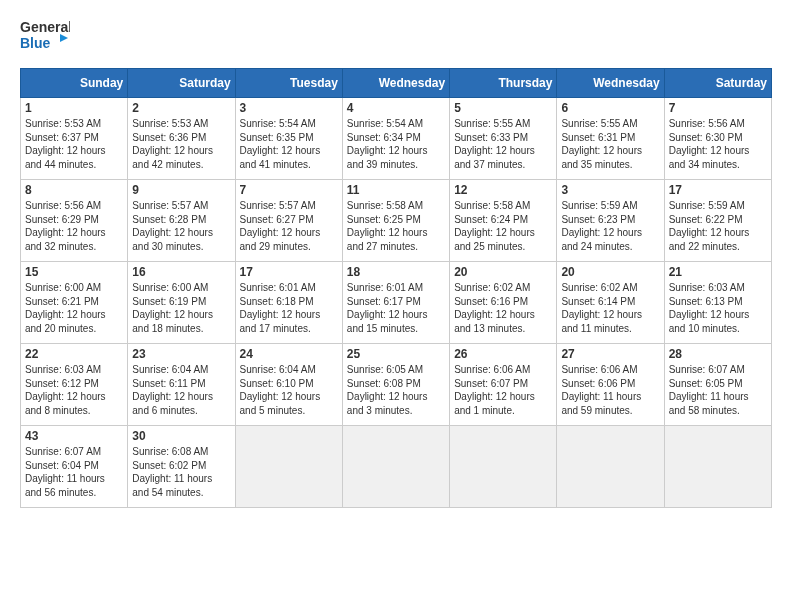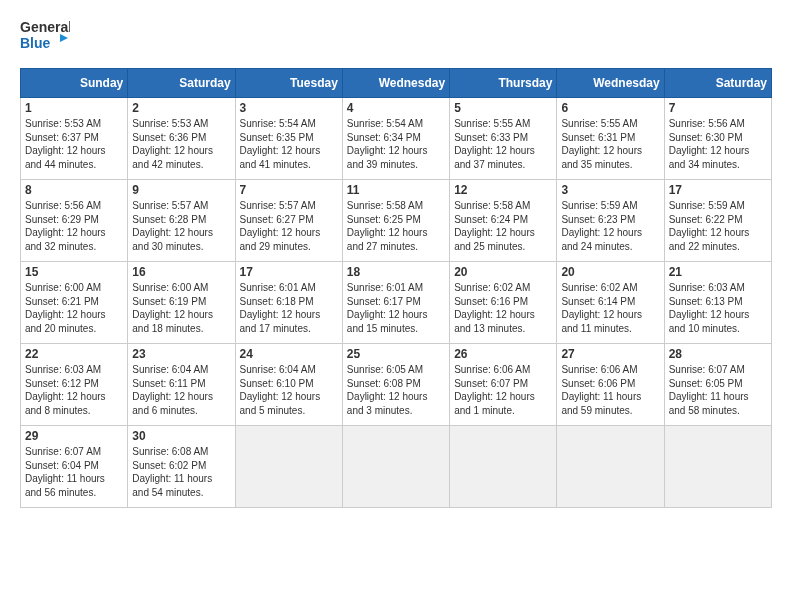--- a/index.html
+++ b/index.html
@@ -139,21 +139,21 @@
         <tr>
           <td><span class="day-num">22</span><span class="day-info">Sunrise: 6:03 AM<br>Sunset: 6:12 PM<br>Daylight: 12 hours<br>and 8 minutes.</span></td>
           <td><span class="day-num">23</span><span class="day-info">Sunrise: 6:04 AM<br>Sunset: 6:11 PM<br>Daylight: 12 hours<br>and 6 minutes.</span></td>
           <td><span class="day-num">24</span><span class="day-info">Sunrise: 6:04 AM<br>Sunset: 6:10 PM<br>Daylight: 12 hours<br>and 5 minutes.</span></td>
           <td><span class="day-num">25</span><span class="day-info">Sunrise: 6:05 AM<br>Sunset: 6:08 PM<br>Daylight: 12 hours<br>and 3 minutes.</span></td>
           <td><span class="day-num">26</span><span class="day-info">Sunrise: 6:06 AM<br>Sunset: 6:07 PM<br>Daylight: 12 hours<br>and 1 minute.</span></td>
           <td><span class="day-num">27</span><span class="day-info">Sunrise: 6:06 AM<br>Sunset: 6:06 PM<br>Daylight: 11 hours<br>and 59 minutes.</span></td>
           <td><span class="day-num">28</span><span class="day-info">Sunrise: 6:07 AM<br>Sunset: 6:05 PM<br>Daylight: 11 hours<br>and 58 minutes.</span></td>
         </tr>
         <tr>
-          <td><span class="day-num">29</span><span class="day-info">Sunrise: 6:07 AM<br>Sunset: 6:04 PM<br>Daylight: 11 hours<br>and 56 minutes.</span></td>
+          <td><span class="day-num">43</span><span class="day-info">Sunrise: 6:07 AM<br>Sunset: 6:04 PM<br>Daylight: 11 hours<br>and 56 minutes.</span></td>
           <td><span class="day-num">30</span><span class="day-info">Sunrise: 6:08 AM<br>Sunset: 6:02 PM<br>Daylight: 11 hours<br>and 54 minutes.</span></td>
           <td class="empty"></td>
           <td class="empty"></td>
           <td class="empty"></td>
           <td class="empty"></td>
           <td class="empty"></td>
         </tr>
       </tbody>
   </table>
 </div>

